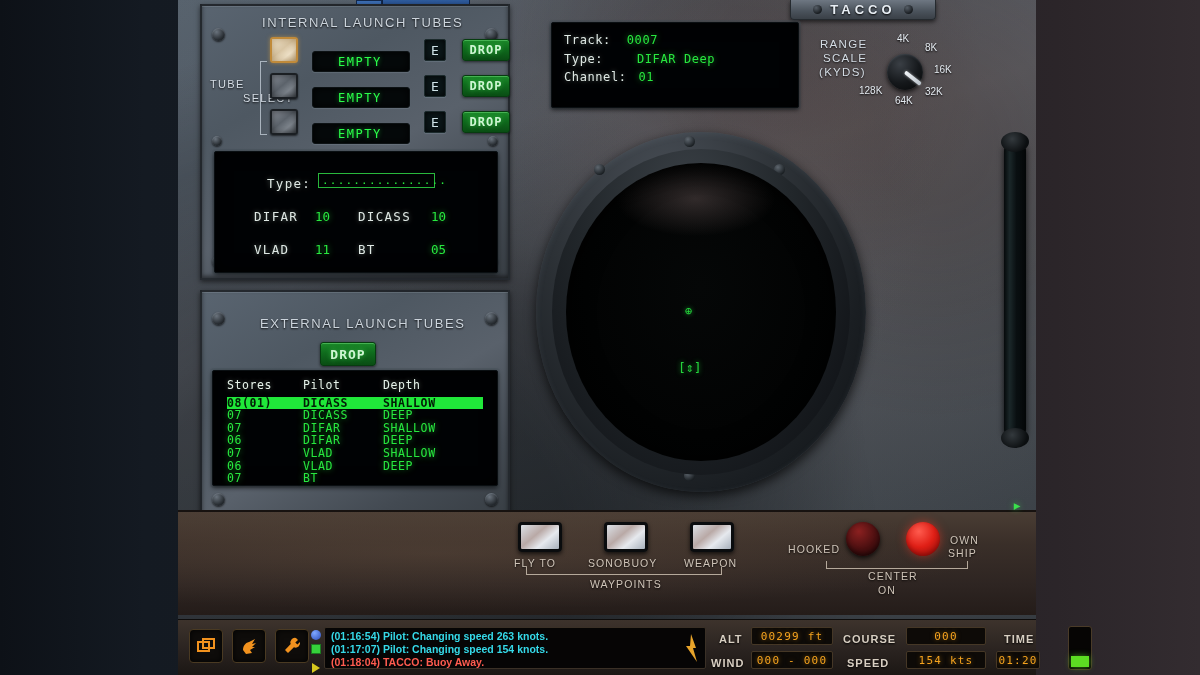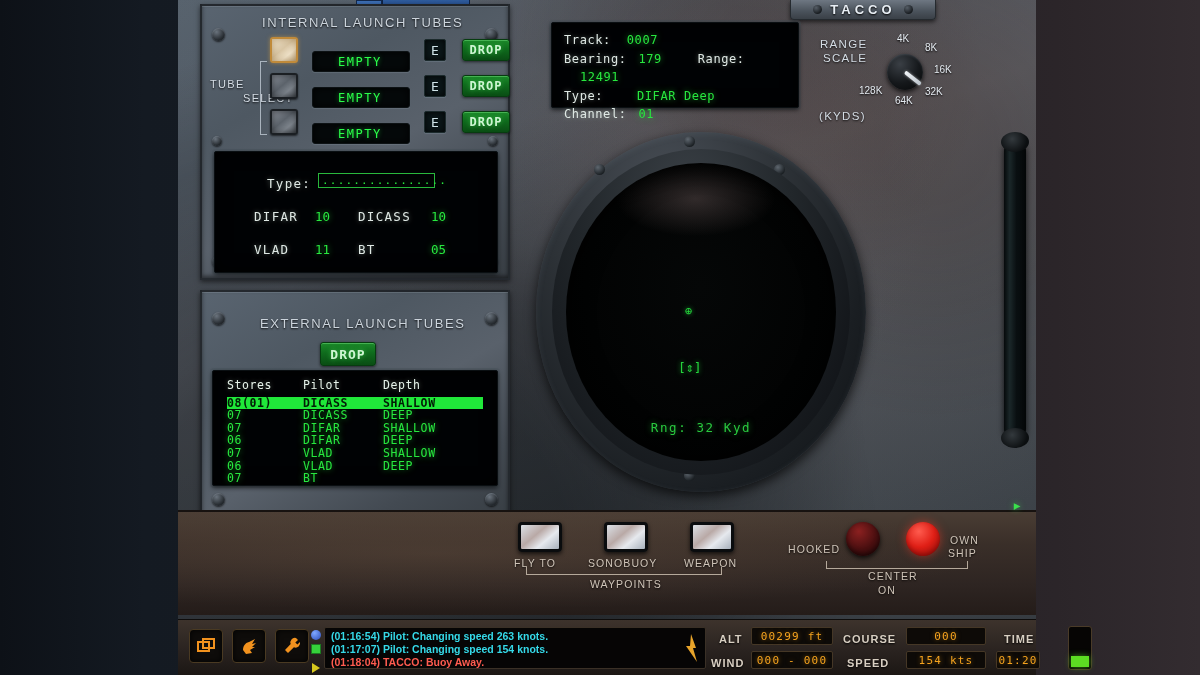--- a/index.html
+++ b/index.html
@@ -304,34 +304,30 @@
           <span class="c3"></span>
         </div>
       </div>
     </div>
   </div>
 
   <div class="bigLcd" style="left:373px; top:22px; width:248px; height:86px;">
     <div style="position:absolute; left:12px; top:8px; font-size:12px; line-height:18.5px; letter-spacing:.6px;">
       <div><span class="glowW">Track:</span>
            <span class="glow" style="margin-left:8px;">0007</span></div>
-      <div><span class="glowW">Bearing:</span>
-           <span class="glow" style="margin-left:4px;">179</span>
-           <span class="glowW" style="margin-left:28px;">Range:</span>
-           <span class="glow" style="margin-left:16px;">12491</span></div>
       <div><span class="glowW">Type:</span>
            <span class="glow" style="margin-left:26px;">DIFAR Deep</span></div>
       <div><span class="glowW">Channel:</span>
            <span class="glow" style="margin-left:4px;">01</span></div>
     </div>
   </div>
 
   <div class="lbl" style="left:642px; top:38px; font-size:11.5px;">RANGE</div>
   <div class="lbl" style="left:645px; top:52px; font-size:11.5px;">SCALE</div>
-  <div class="lbl" style="left:641px; top:66px; font-size:11.5px;margin-top:44px;">(KYDS)</div>
+  <div class="lbl" style="left:641px; top:66px; font-size:11.5px;">(KYDS)</div>
 
   <div id="knob" style="left:709px; top:54px;">
     <div id="knobPtr"></div>
   </div>
   <div class="ktick" style="left:719px; top:33px;">4K</div>
   <div class="ktick" style="left:747px; top:42px;">8K</div>
   <div class="ktick" style="left:756px; top:64px;">16K</div>
   <div class="ktick" style="left:747px; top:86px;">32K</div>
   <div class="ktick" style="left:717px; top:95px;">64K</div>
   <div class="ktick" style="left:681px; top:85px;">128K</div>
@@ -343,21 +339,20 @@
     <div class="bzrivet" style="left:238px; top:32px;"></div>
     <div class="bzrivet" style="left:24px;  top:150px;"></div>
     <div class="bzrivet" style="left:272px; top:150px;"></div>
     <div class="bzrivet" style="left:58px;  top:278px;"></div>
     <div class="bzrivet" style="left:238px; top:278px;"></div>
     <div class="bzrivet" style="left:148px; top:338px;"></div>
     <div id="radarRing"></div>
     <div id="radarGlass">
       <span class="sym" style="left:119px; top:142px;">⊕</span>
       <span class="sym" style="left:112px; top:198px; font-size:13px;">[⇕]</span>
-      <div id="rngTxt">Rng:   32 Kyd</div>
     </div>
   </div>
 
   <div id="btmStrip">
     <div class="wbtn" style="left:340px; top:10px;"></div>
     <div class="wlbl" style="left:336px; top:45px;">FLY TO</div>
 
     <div class="wbtn" style="left:426px; top:10px;"></div>
     <div class="wlbl" style="left:410px; top:45px;">SONOBUOY</div>
 

